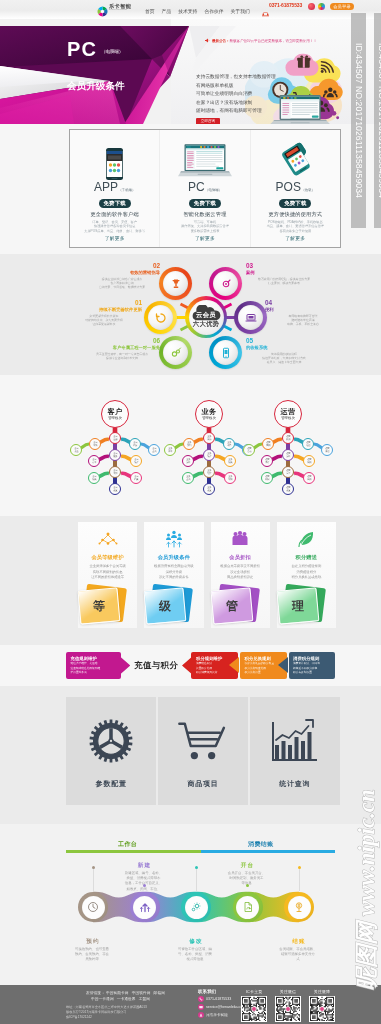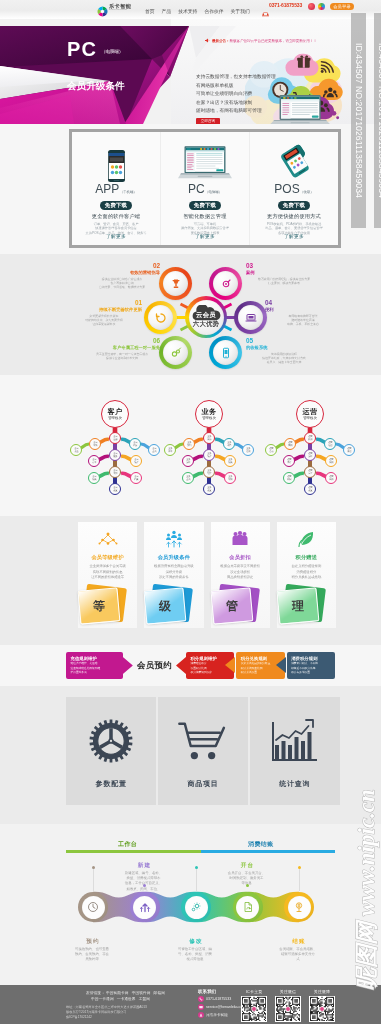--- a/index.html
+++ b/index.html
@@ -36,21 +36,21 @@
 .notice{position:absolute;left:205px;top:19px;display:flex;align-items:center;gap:2px;z-index:6}
 .notice-ico{width:5px;height:5px;position:relative}
 .notice-t{font-size:3.6px;color:#d63a7a;white-space:nowrap;letter-spacing:-.1px}
 .notice-t b{color:#e0352c}
 .hero-bullets{position:absolute;left:196px;top:54px;z-index:6}
 .hero-bullets div{font-size:4.7px;color:#4a4a4a;line-height:8.6px;letter-spacing:0px;white-space:nowrap}
 .hero-cta{position:absolute;left:196px;top:99px;width:24px;height:6.5px;background:#d31f26;color:#fff;font-size:3.6px;display:flex;align-items:center;justify-content:center;border-radius:1px;z-index:7}
 
 
 .sec-cards{position:absolute;left:0;top:124px;width:381px;height:130px;background:#f6f6f6}
-.cards{position:absolute;left:69px;top:5px;width:272px;height:119px;background:#fafafa;border:3px solid #a3a3a3;display:flex}
+.cards{position:absolute;left:69px;top:5px;width:272px;height:119px;background:#fafafa;border:1px solid #a3a3a3;display:flex}
 .card{flex:1;position:relative;display:flex;flex-direction:column;align-items:center;padding-top:7px}
 .card+.card{border-left:1px solid #ededed}
 .card-dev{height:43px;display:flex;align-items:flex-end;justify-content:center}
 .card-name{margin-top:2px;font-size:12px;color:#3f4d55;letter-spacing:0px;font-weight:400;display:flex;align-items:baseline;line-height:10px}
 .card-name small{font-size:3.4px;color:#63737c;margin-left:.5px;position:relative;top:0px}
 .card-btn{margin-top:3.5px;width:32px;height:9px;border-radius:4.5px;background:#1a3f45;color:#fff;font-size:5.4px;font-weight:700;display:flex;align-items:center;justify-content:center;letter-spacing:.2px}
 .card-h{margin-top:3.5px;font-size:5.2px;color:#2e3d45;letter-spacing:.2px}
 .card-p{margin-top:1.5px;font-size:3.2px;color:#98a2a8;line-height:4.6px;text-align:center;width:80px;white-space:pre-line}
 .card-more{position:absolute;bottom:6px;font-size:4.8px;color:#1f5c66;letter-spacing:.2px}
 
@@ -736,21 +736,21 @@
       <div class="nd" style="left:20.7px;top:71.7px;border-color:#3fba6e">
         <span>业务<br>查询</span>
       </div>
       <div class="nd" style="left:62.7px;top:71.7px;border-color:#e8357c">
         <span>业务<br>明细</span>
       </div>
       <div class="nd" style="left:41.7px;top:82.7px;border-color:#2f3192">
         <span>业务<br>设置</span>
       </div>
     </div>
-  <div class="mm" style="left:262px;top:400px">
+  <div class="mm" style="left:240px;top:400px">
       <svg width="96" height="100" style="position:absolute;left:0;top:0">
         <g fill="none" stroke-linecap="butt">
           <path d="M48 24 L48 38" stroke="#d7263d" stroke-width="4.6"></path>
           <path d="M42 39.5 C36 38 35 44 28 44" stroke="#f07f21" stroke-width="3.6"></path>
           <path d="M22 44 C16 44 15 50 9 50" stroke="#8cc63e" stroke-width="3"></path>
           <path d="M54 39.5 C60 38 61 44 68 44" stroke="#2aa3b8" stroke-width="3.6"></path>
           <path d="M74 44 C80 44 81 50 87 50" stroke="#4aa3dd" stroke-width="3"></path>
           <path d="M48 42 L48 55" stroke="#7b3fa3" stroke-width="4"></path>
           <path d="M42 56.5 C36 55 34 61 27 61" stroke="#b3117a" stroke-width="3.6"></path>
           <path d="M54 56.5 C60 55 62 61 69 61" stroke="#f5a623" stroke-width="3.6"></path>
@@ -907,21 +907,21 @@
   <div class="arrw">
     <div class="abox" style="width:58px;background:#c2188f;border-radius:2px">
       <div class="at">充值规则维护</div>
       <div class="ad">赠送类型维护、充值赠
 送金额或赠送比例规则维
 护设置等多项</div>
     </div>
     <svg width="11" height="19" viewBox="0 0 11 19" style="margin-left:-1px">
         <path d="M0 0l11 9.5L0 19v-6H-3V6H0z" fill="#c2188f"></path>
       </svg>
-    <div class="acenter">会员预约</div>
+    <div class="acenter">充值与积分</div>
     <svg width="11" height="19" viewBox="0 0 11 19" style="margin-right:-1px">
         <path d="M11 0L0 9.5 11 19v-6h3V6h-3z" fill="#d7231f"></path>
       </svg>
     <div class="abox" style="width:49px;background:#d7231f;border-radius:2px">
       <div class="at">积分规则维护</div>
       <div class="ad">消费赠送积分
 设置积分比例
 积分消费规则设定</div>
       <svg width="10" height="16" viewBox="0 0 10 16" style="position:absolute;right:-1px;top:5px">
           <path d="M10 0L0 8l10 8z" fill="#f08a1d"></path>

